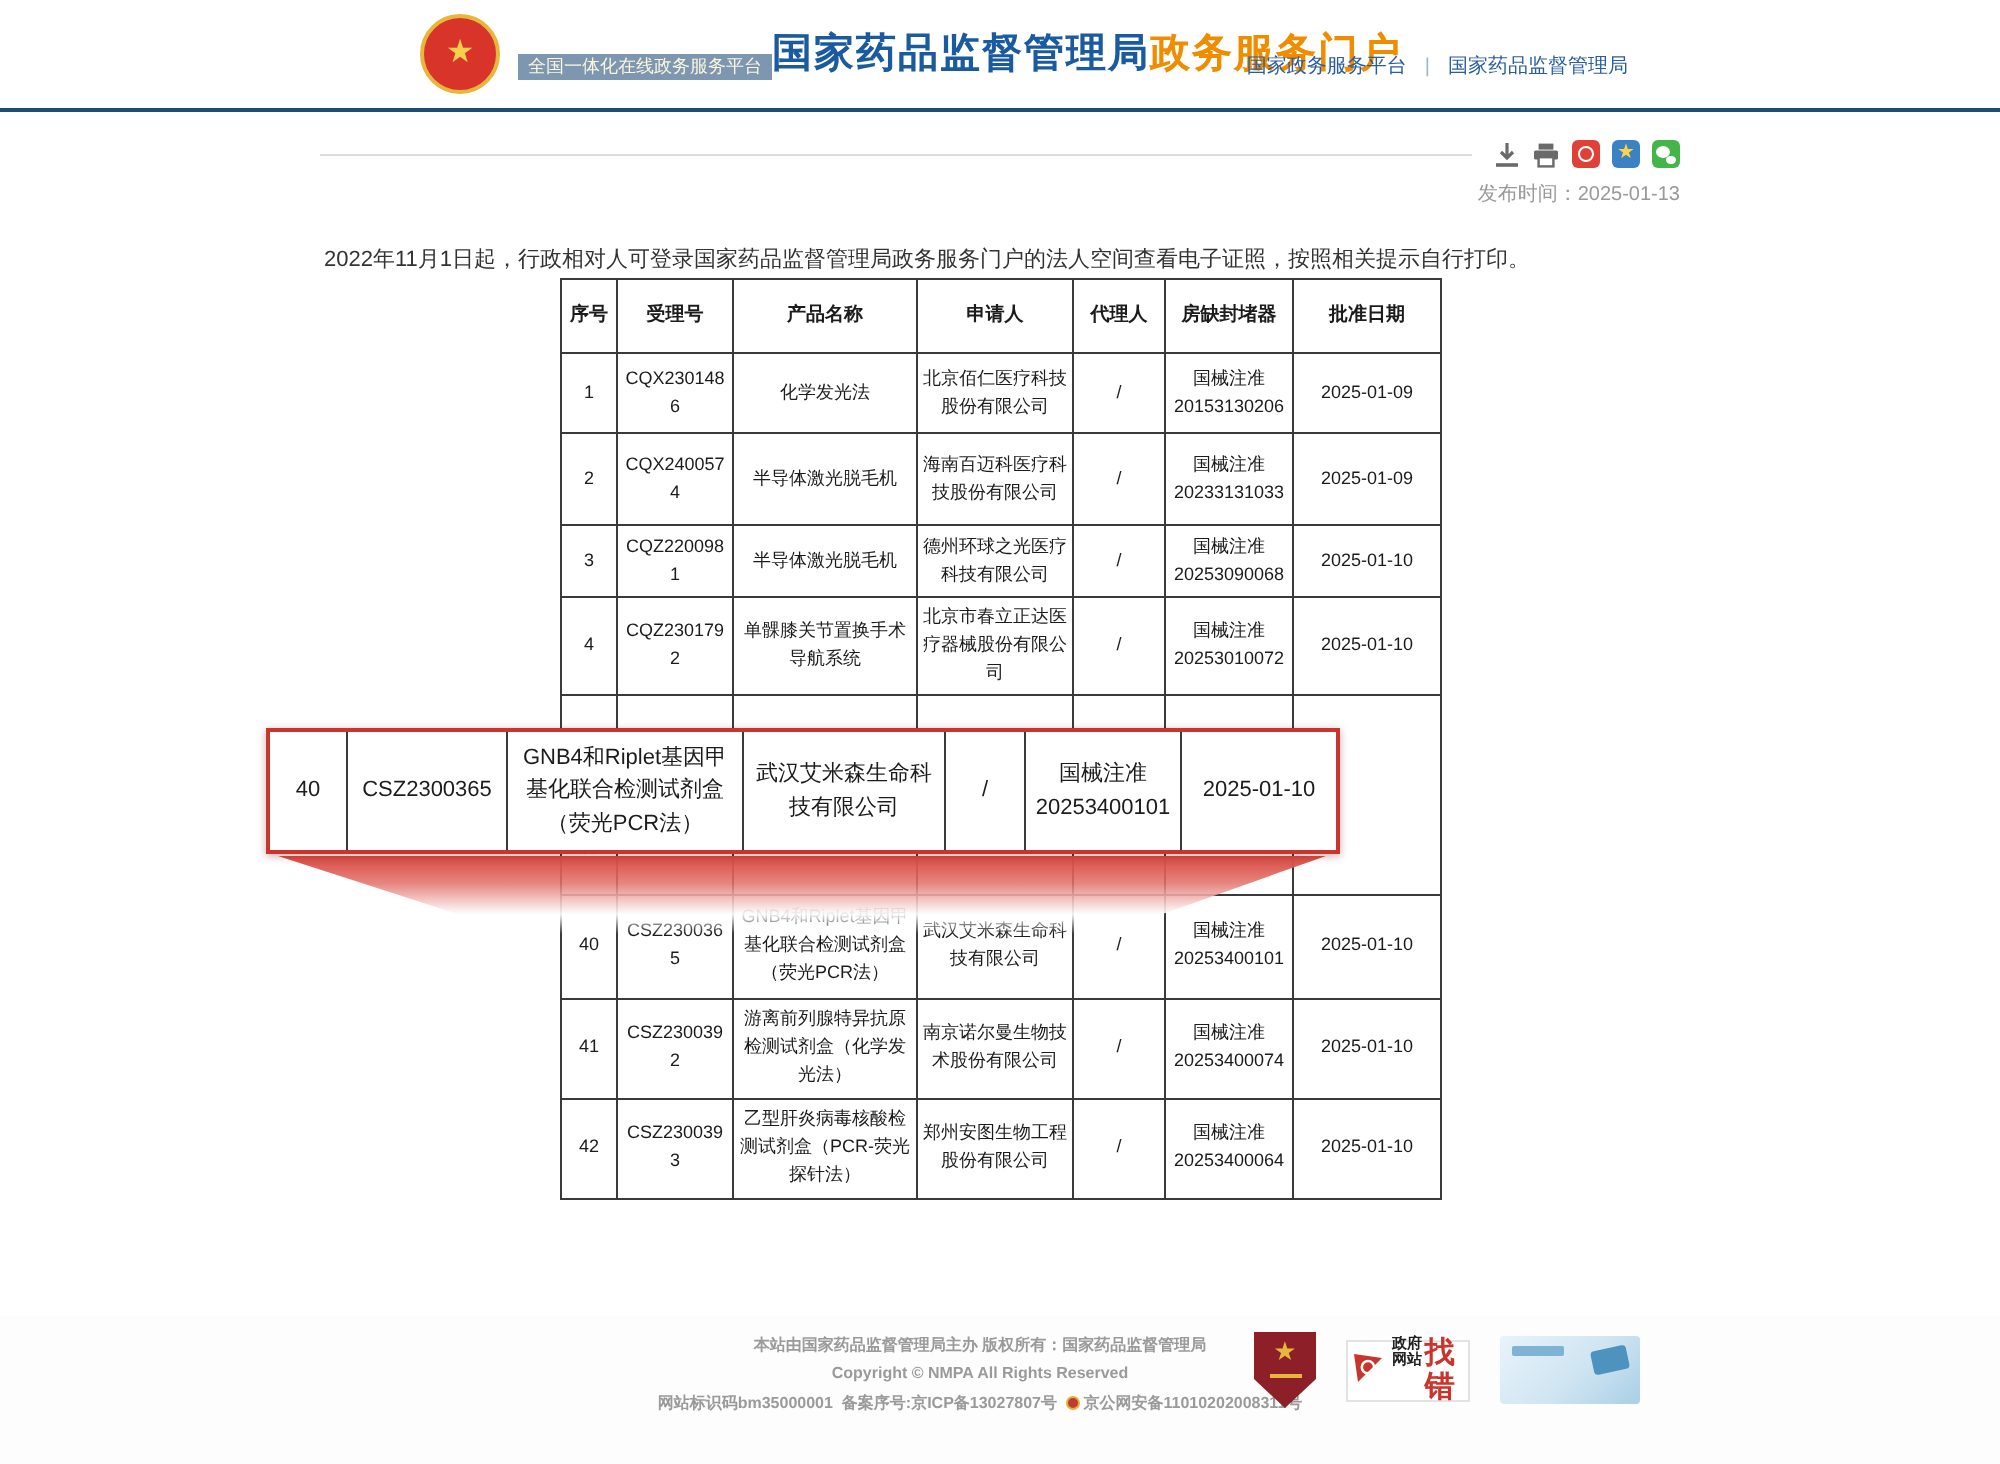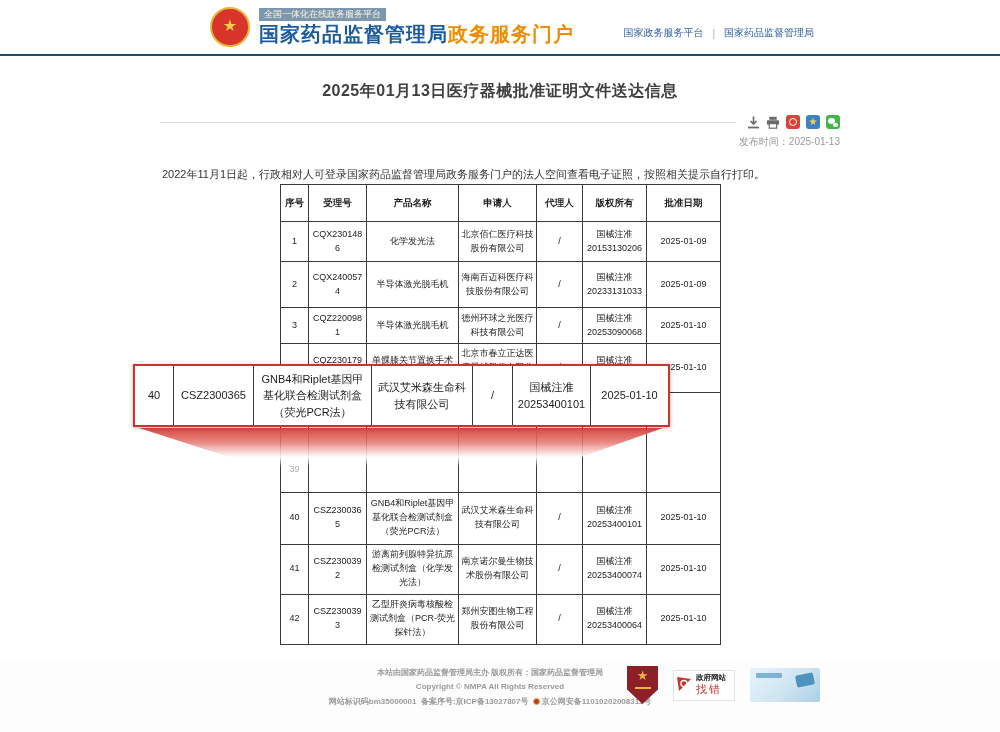--- a/index.html
+++ b/index.html
@@ -11,21 +11,21 @@
   }
 
   
   .header { position:absolute; top:0; left:0; width:100%; height:56px;
             background:#fff; border-bottom:2px solid #1c4d72; }
   .logo-group { position:absolute; left:210px; top:7px; display:flex; align-items:center; gap:9px; }
   .emblem { width:40px; height:40px; border-radius:50%; background:#d8342a;
             border:2px solid #e7b73c; position:relative; flex:0 0 auto; }
   .emblem::after { content:"★"; position:absolute; left:0; right:0; top:7px;
                    text-align:center; color:#f6d04d; font-size:16px; }
-  .logo-text { display:flex; flex-direction:column; align-items:flex-start; }
+  .logo-text { display:flex; flex-direction:row; align-items:flex-end; }
   .platform-tag { display:inline-block; background:#7d97b1; color:#fbf6dc;
                   font-size:9px; line-height:13px; padding:0 5px; }
   .site-line { font-size:20px; font-weight:bold; letter-spacing:1px; line-height:26px; }
   .site-name { color:#1a5a9e; }
   .site-suffix { color:#f08c00; }
   .header-nav { position:absolute; right:186px; top:26px; display:flex; gap:9px;
                 font-size:10px; color:#2a5d9f; align-items:center; }
   .header-nav .divider { color:#9db6cf; }
   .header-nav a { color:#2a5d9f; text-decoration:none; cursor:pointer; }
 
@@ -96,23 +96,23 @@
   .contact-link { color:#3a6ea5; text-decoration:none; cursor:pointer; }
   .badges { position:absolute; left:627px; top:8px; display:flex; gap:15px; align-items:center; }
   .shield { width:31px; height:38px; background:#8c1f28;
             clip-path:polygon(0 0,100% 0,100% 62%,50% 100%,0 62%);
             display:flex; flex-direction:column; align-items:center; cursor:default; }
   .shield .star { color:#e7b73c; font-size:13px; line-height:20px; }
   .shield .bar { width:16px; height:2px; background:#e7b73c; margin-top:1px; }
   .find-error { width:62px; height:31px; background:#fff; border:1px solid #e3e3e3;
                 display:flex; align-items:center; gap:3px; padding:2px 3px; cursor:pointer; }
   .fe-icon { width:16px; height:16px; flex:0 0 auto; }
-  .fe-text { display:flex; flex-direction:column; line-height:1.15; }
+  .fe-text { display:flex; flex-direction:row; line-height:1.15; }
   .fe-l1 { font-size:7.5px; color:#222; font-weight:bold; }
-  .fe-l2 { font-size:11px; color:#c9352c; font-weight:normal; letter-spacing:2px; }
+  .fe-l2 { font-size:15px; color:#c9352c; font-weight:bold; letter-spacing:2px; }
   .gov-banner { width:70px; height:34px; border-radius:2px; position:relative; cursor:pointer;
                 background:linear-gradient(135deg,#e8f3fa 0%,#cfe5f2 55%,#aacfe6 100%); overflow:hidden; }
   .gov-banner::before { content:""; position:absolute; right:6px; top:6px; width:18px; height:12px;
                 background:#4d93bd; border-radius:2px; transform:rotate(-12deg); }
   .gov-banner::after { content:""; position:absolute; left:6px; top:5px; width:26px; height:5px;
                 background:#7fb3d4; border-radius:1px; }
 
   svg { display:block; }
 </style>
 </head>
@@ -131,21 +131,20 @@
       </div>
     </div>
     <div class="header-nav">
       <a>国家政务服务平台</a>
       <span class="divider">|</span>
       <a>国家药品监督管理局</a>
     </div>
   </div>
 
   <div class="content">
-    <div class="article-title">2025年01月13日医疗器械批准证明文件送达信息</div>
 
     <div class="tools">
       <div class="rule"></div>
       <div class="tool-icons">
         <button class="tool-btn">
           <svg width="13" height="13" viewBox="0 0 13 13">
             <path d="M6.5 0.5 v7 M3.5 5 l3 3 3-3" stroke="#6a6a6a" stroke-width="1.6" fill="none"></path>
             <path d="M1 11.5 h11" stroke="#6a6a6a" stroke-width="1.8"></path>
           </svg>
         </button>
@@ -172,21 +171,21 @@
 
     <div class="table-wrap">
       <table class="approval">
         <thead>
             <tr>
               <th style="width: 28px;">序号</th>
               <th style="width: 58px;">受理号</th>
               <th style="width: 92px;">产品名称</th>
               <th style="width: 78px;">申请人</th>
               <th style="width: 46px;">代理人</th>
-              <th style="width: 64px;">版权所有</th>
+              <th style="width: 64px;">房缺封堵器</th>
               <th style="width: 74px;">批准日期</th>
             </tr>
           </thead>
         <tbody>
             <tr>
               <td>1</td>
               <td>CQX2301486</td>
               <td>化学发光法</td>
               <td>北京佰仁医疗科技股份有限公司</td>
               <td>/</td>

